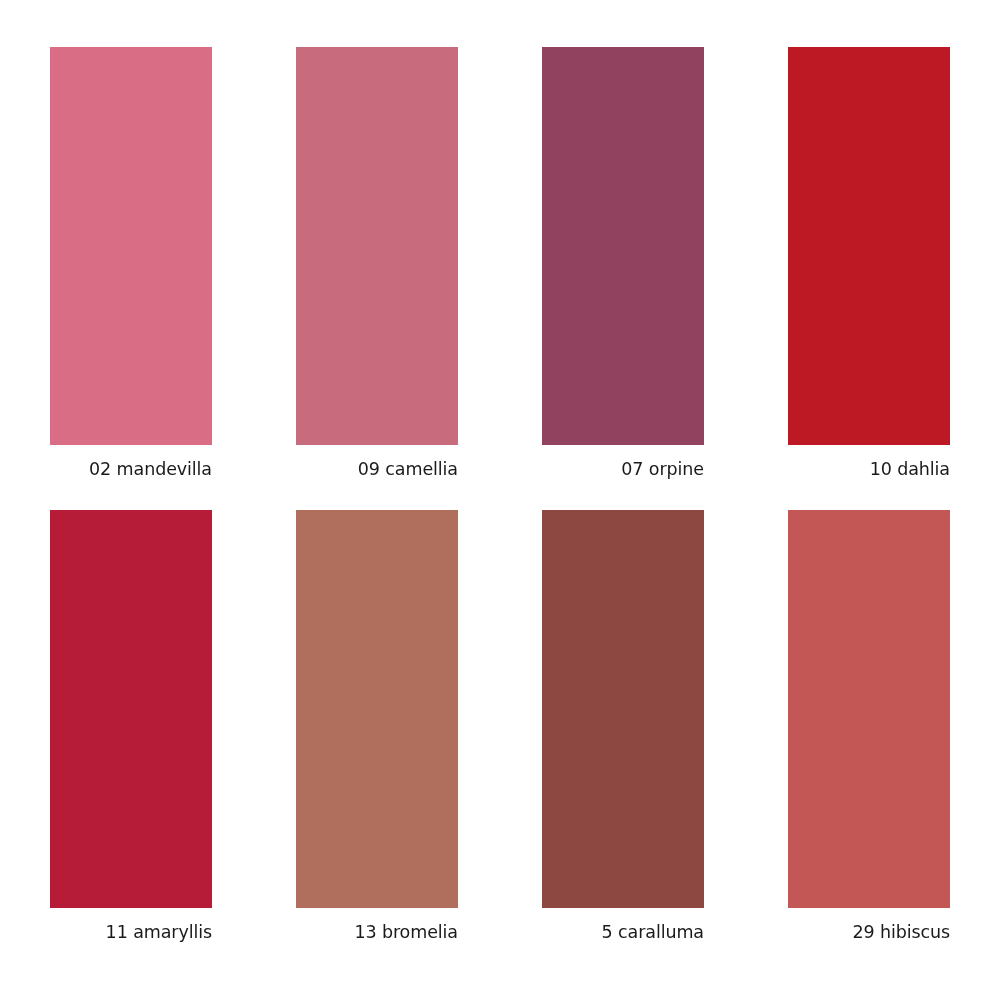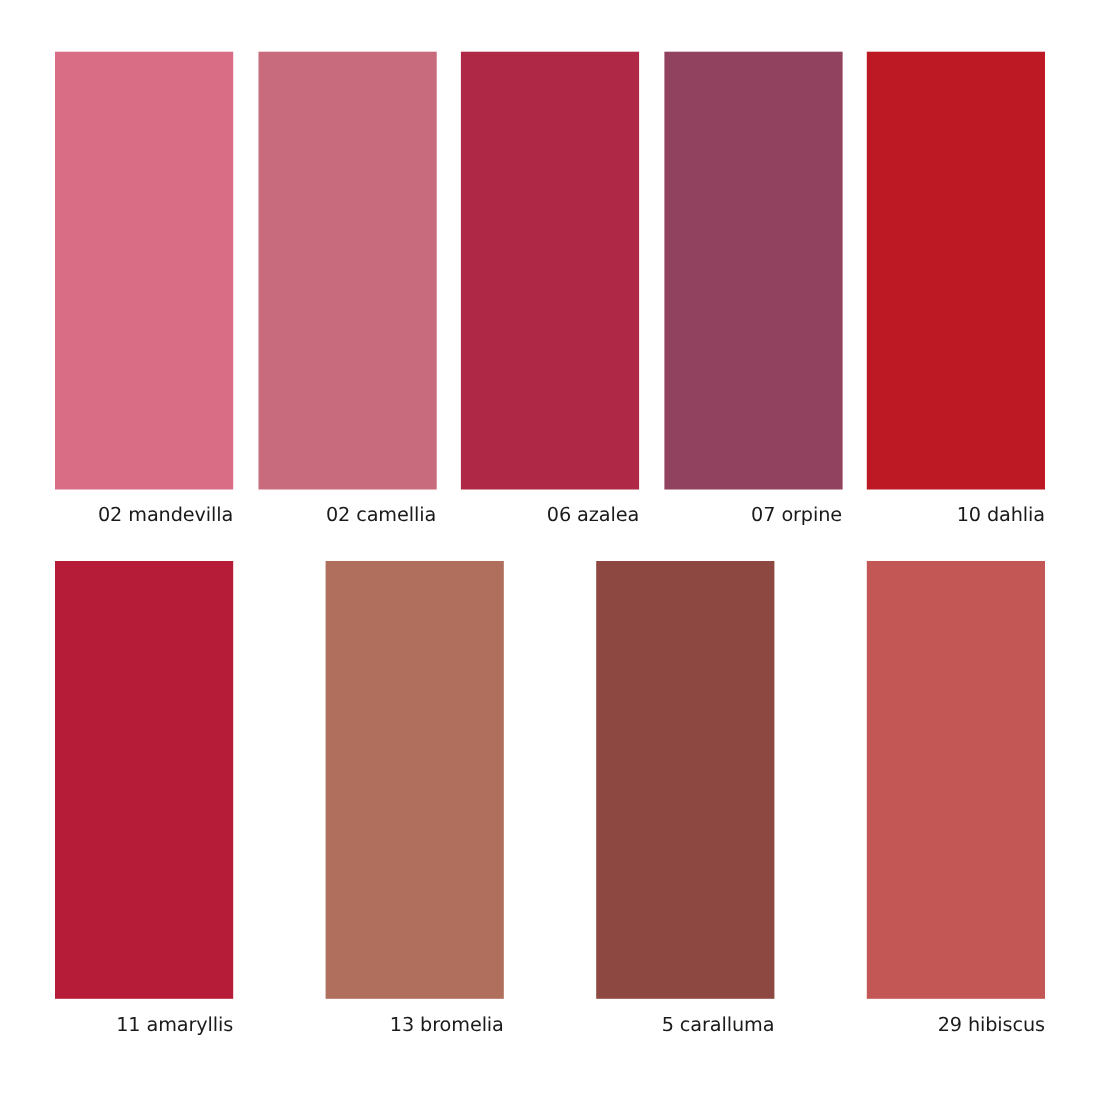--- a/index.html
+++ b/index.html
@@ -81,27 +81,23 @@
 
   <div class="swatch-row row-top">
 
     <div class="swatch-cell">
       <div class="swatch-chip" style="background-color: rgb(217, 109, 133);"></div>
       <div class="swatch-label">02 mandevilla</div>
     </div>
 
     <div class="swatch-cell">
       <div class="swatch-chip" style="background-color: rgb(200, 107, 125);"></div>
-      <div class="swatch-label">02 camellia</div>
+      <div class="swatch-label">09 camellia</div>
     </div>
 
-    <div class="swatch-cell">
-      <div class="swatch-chip" style="background-color: rgb(175, 40, 70);"></div>
-      <div class="swatch-label">06 azalea</div>
-    </div>
 
     <div class="swatch-cell">
       <div class="swatch-chip" style="background-color: rgb(145, 66, 95);"></div>
       <div class="swatch-label">07 orpine</div>
     </div>
 
     <div class="swatch-cell">
       <div class="swatch-chip" style="background-color: rgb(188, 25, 37);"></div>
       <div class="swatch-label">10 dahlia</div>
     </div>

